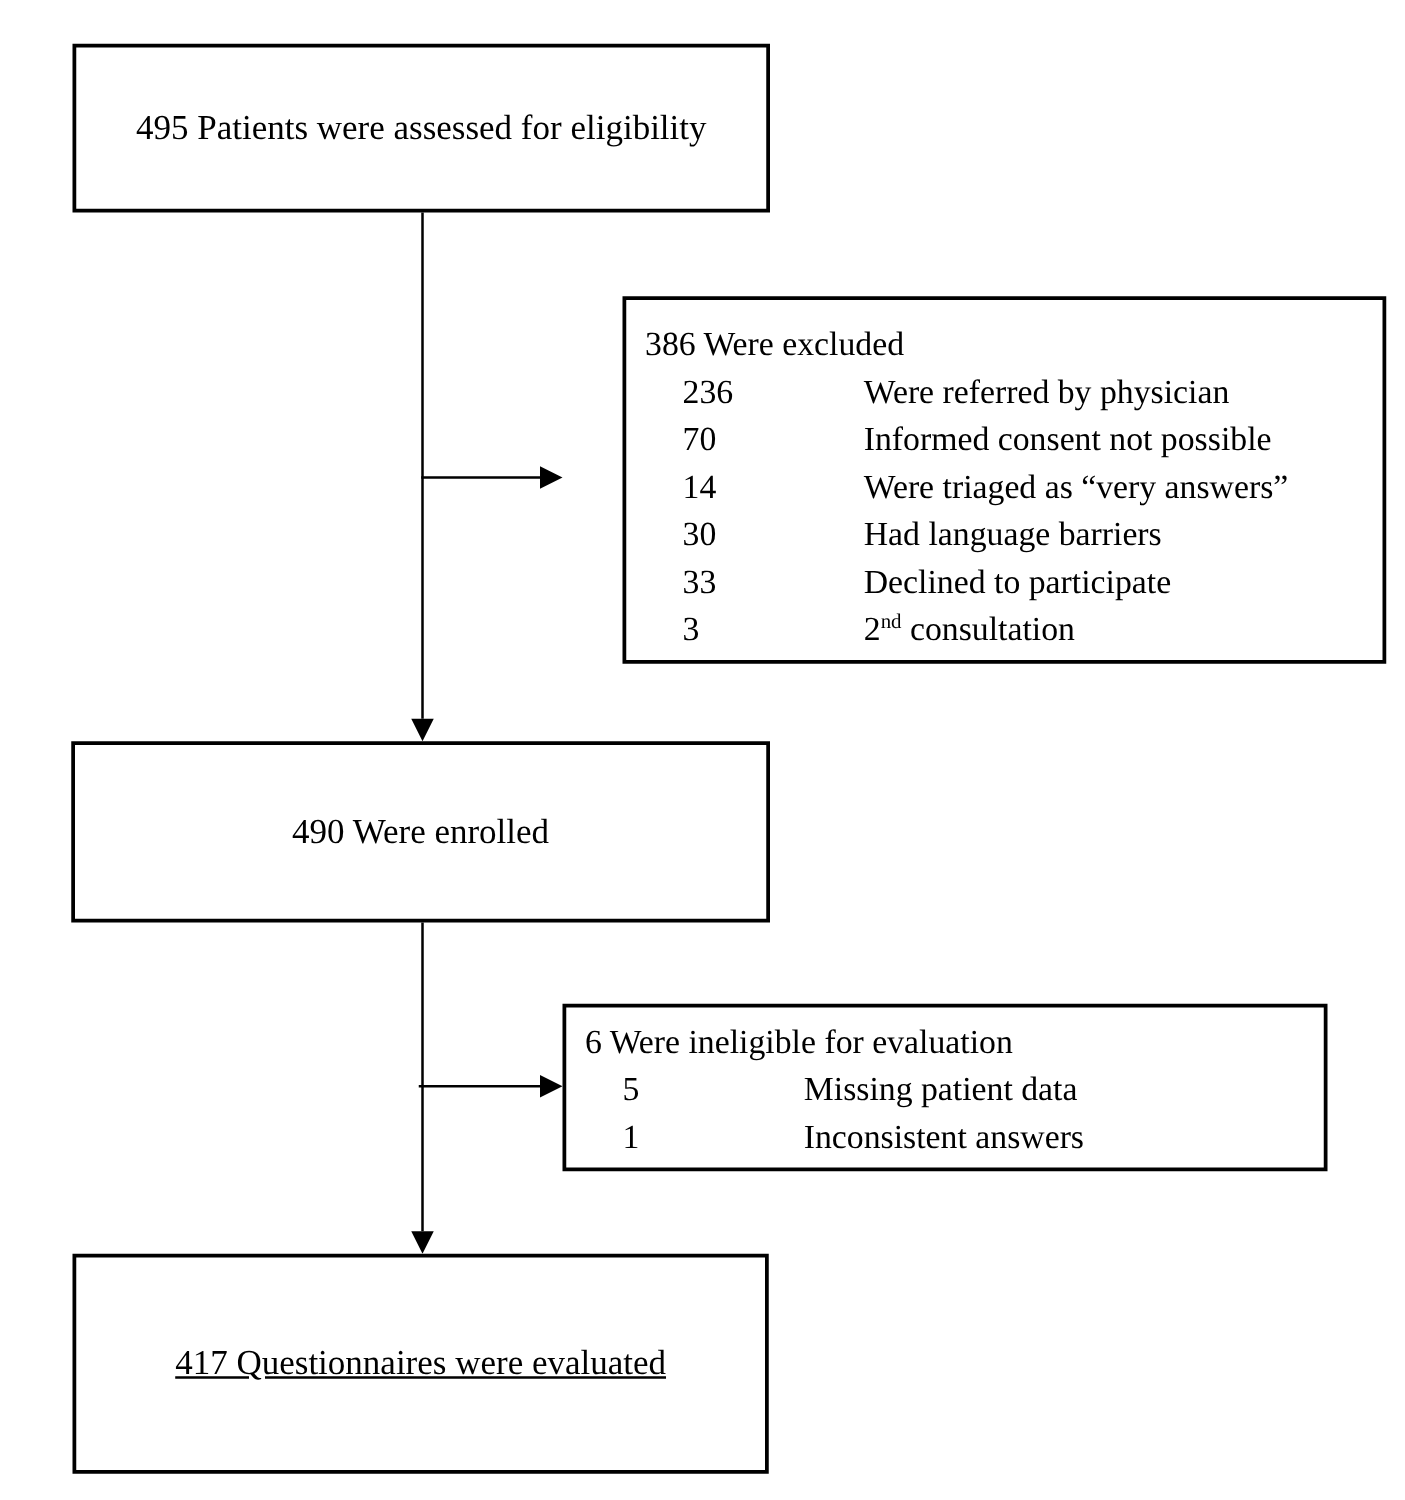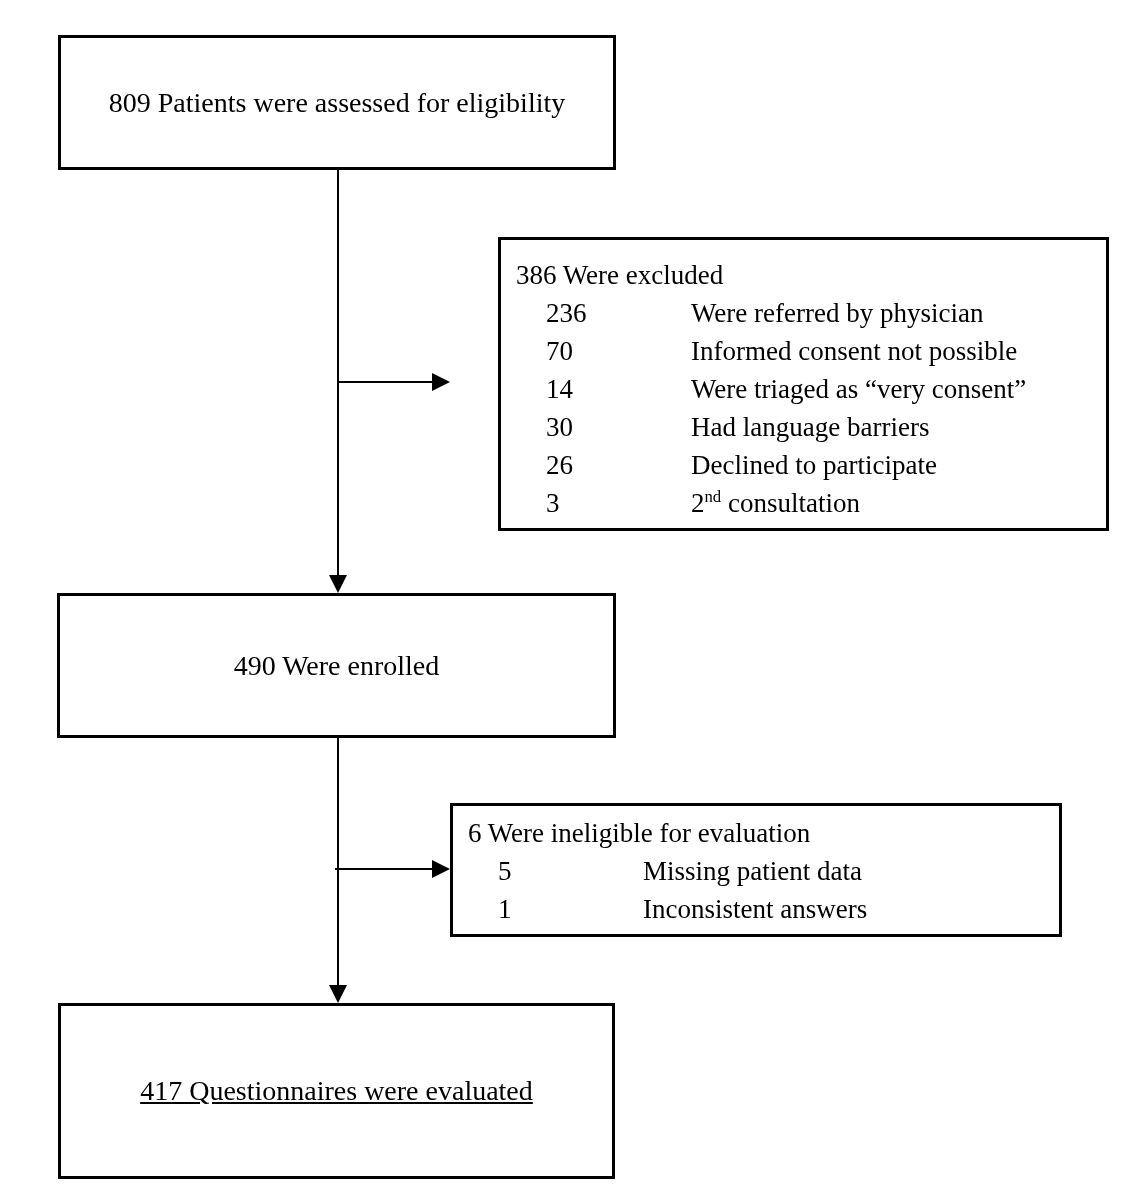--- a/index.html
+++ b/index.html
@@ -77,49 +77,49 @@
     border-bottom: 9px solid transparent;
     border-left: 18px solid #000000;
   }
 </style>
 </head>
 <body>
 
 <div id="canvas">
 
   <div class="box center-box" style="left:58px; top:35px; width:558px; height:135px;">
-    <span>809 Patients were assessed for eligibility</span>
+    <span>495 Patients were assessed for eligibility</span>
   </div>
 
   <div class="vline" style="left:337px; top:170px; height:405px;"></div>
   <div class="arrow-down" style="left:329px; top:575px;"></div>
 
   <div class="hline" style="left:337px; top:381px; width:95px;"></div>
   <div class="arrow-right" style="left:432px; top:373px;"></div>
 
   <div class="box list-box" style="left:450px; top:237px; width:611px; height:294px; padding-top:16px;margin-left:48px;">
     <div class="hdr">386 Were excluded</div>
     <div class="reason-row">
       <span class="num">236</span>
       <span class="lbl">Were referred by physician</span>
     </div>
     <div class="reason-row">
       <span class="num">70</span>
       <span class="lbl">Informed consent not possible</span>
     </div>
     <div class="reason-row">
       <span class="num">14</span>
-      <span class="lbl">Were triaged as “very consent”</span>
+      <span class="lbl">Were triaged as “very answers”</span>
     </div>
     <div class="reason-row">
       <span class="num">30</span>
       <span class="lbl">Had language barriers</span>
     </div>
     <div class="reason-row">
-      <span class="num">26</span>
+      <span class="num">33</span>
       <span class="lbl">Declined to participate</span>
     </div>
     <div class="reason-row">
       <span class="num">3</span>
       <span class="lbl"><span>2</span><sup>nd</sup><span> consultation</span></span>
     </div>
   </div>
 
   <div class="box center-box" style="left:57px; top:593px; width:559px; height:145px;">
     <span>490 Were enrolled</span>

